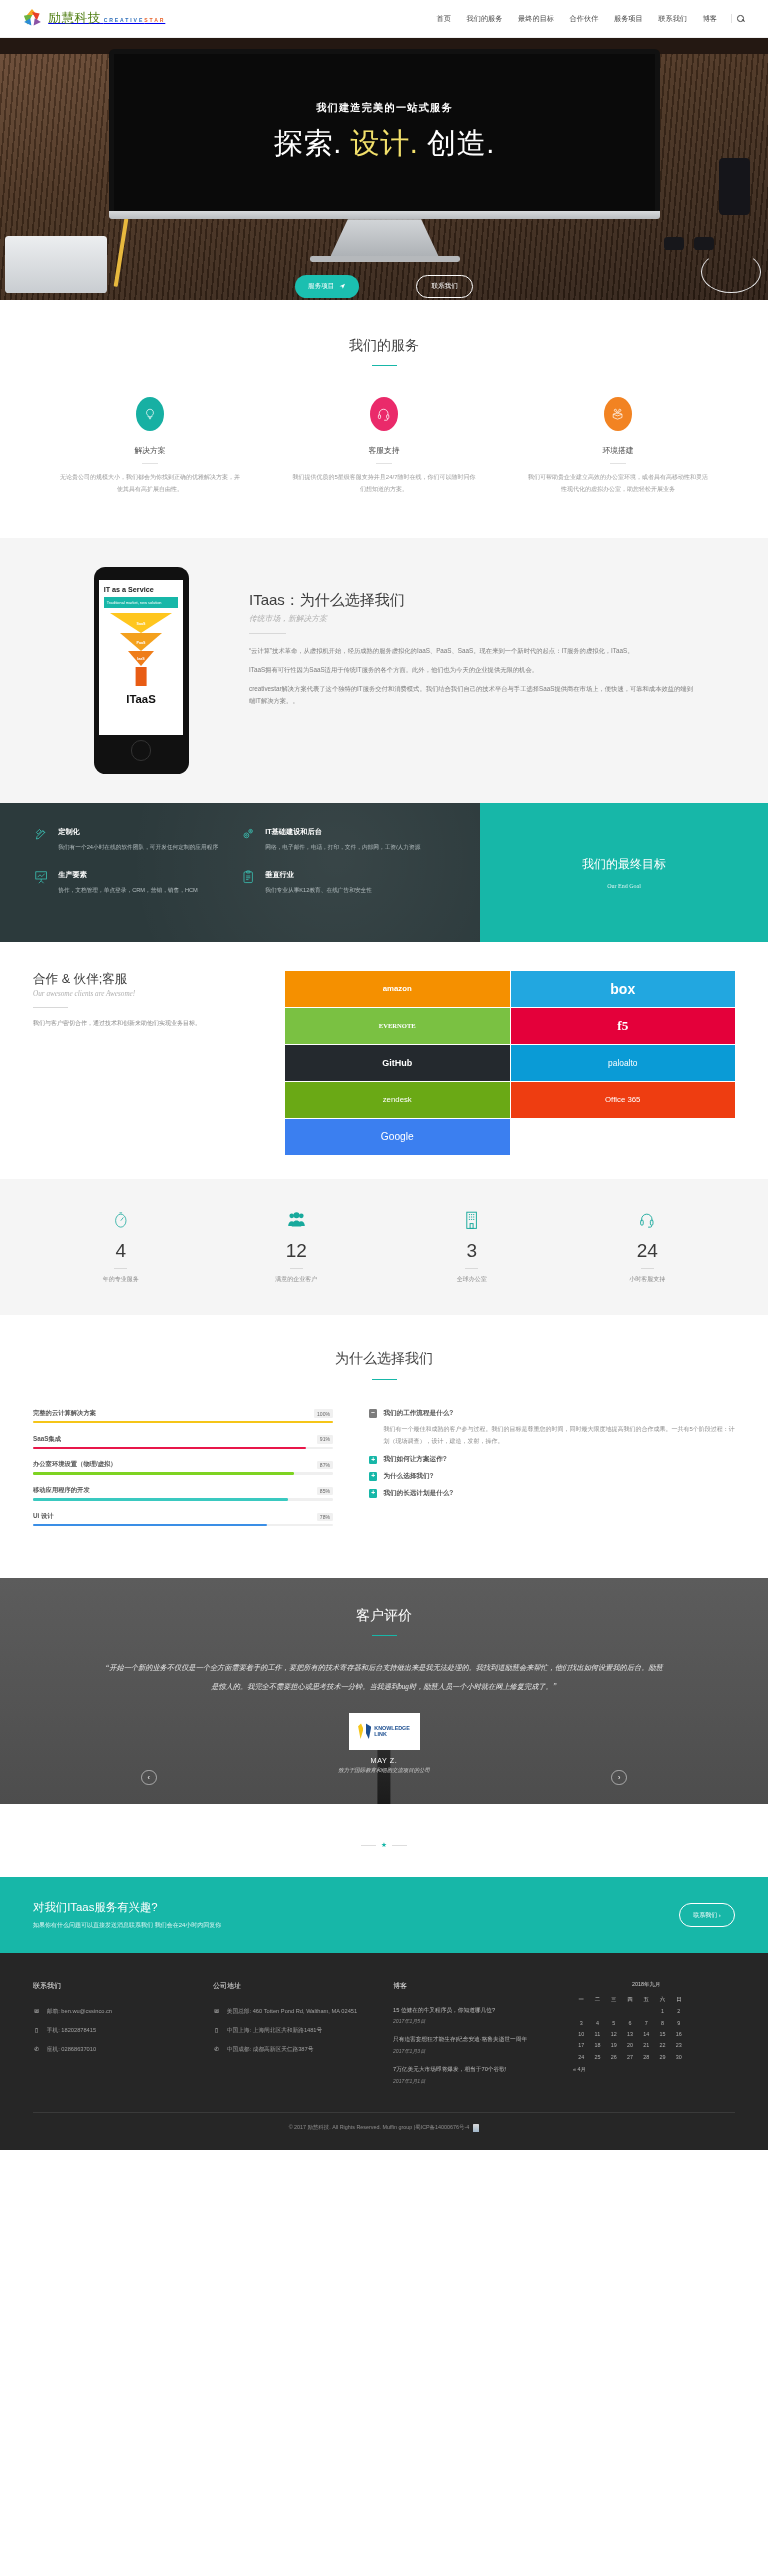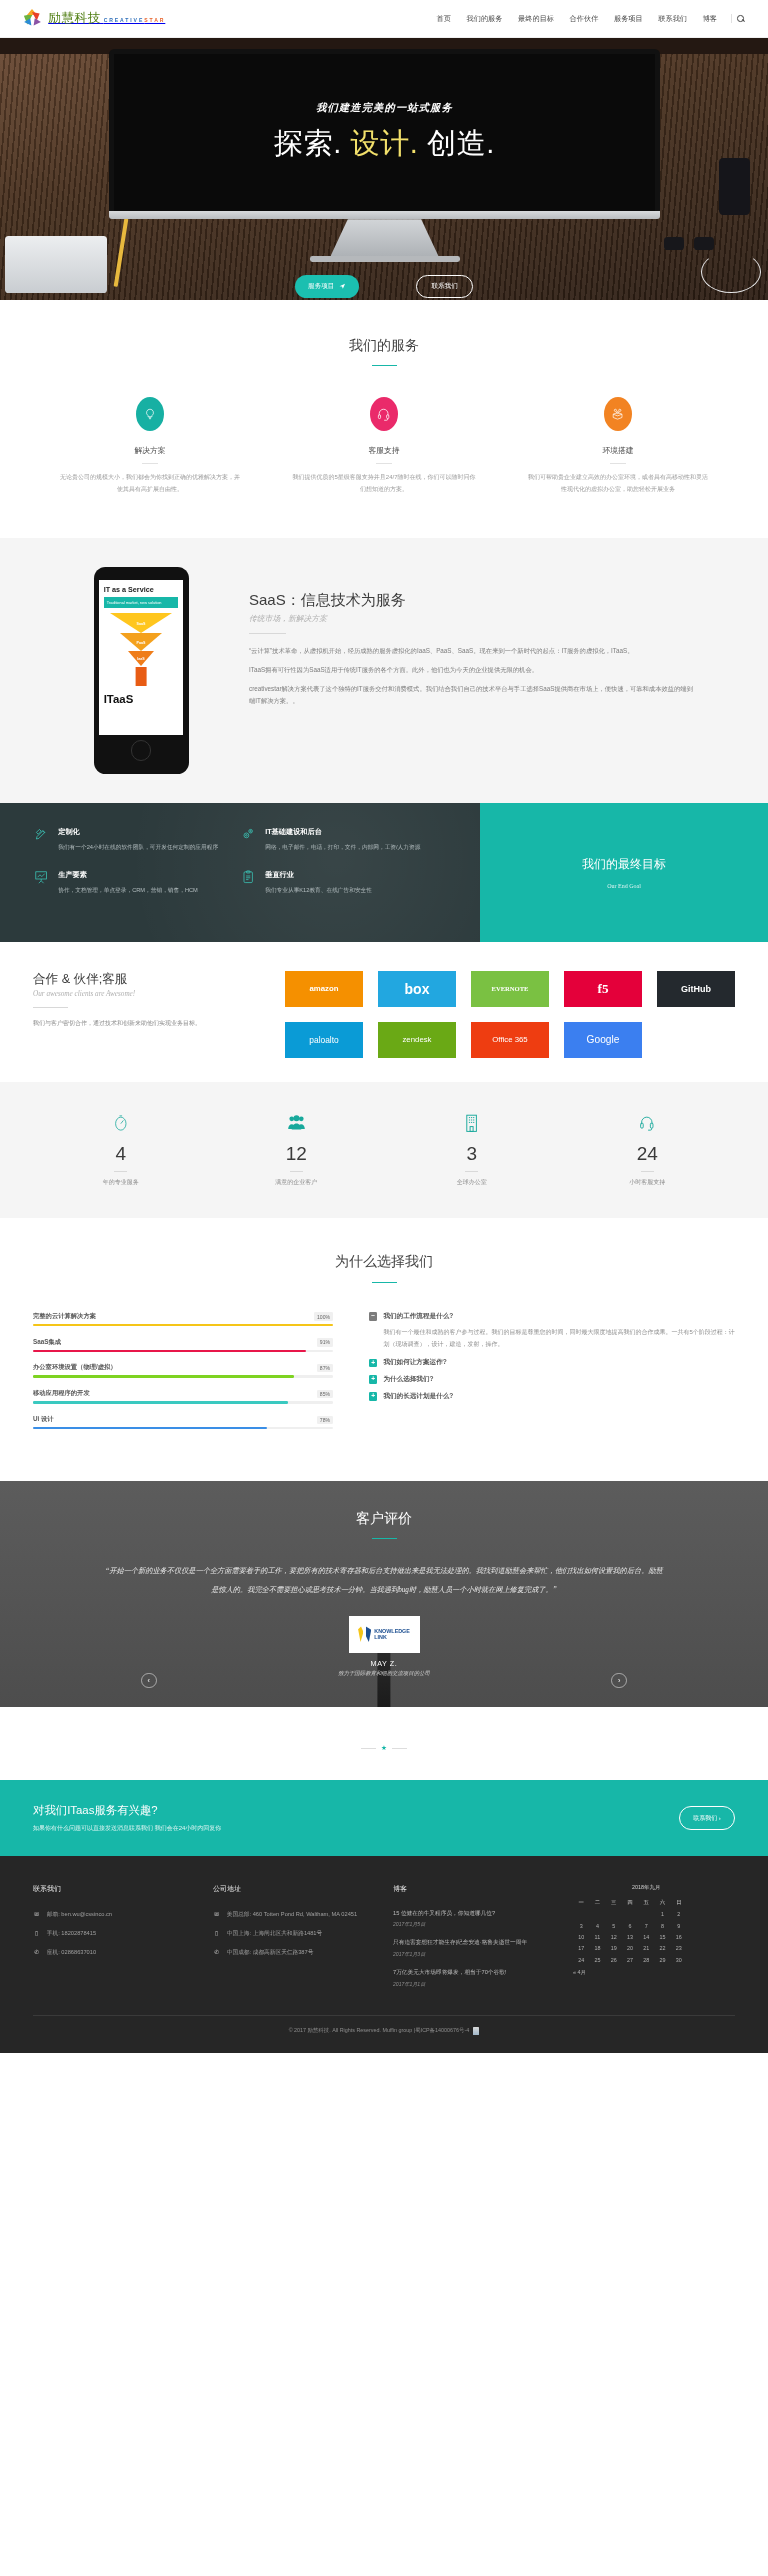--- a/index.html
+++ b/index.html
@@ -53,21 +53,21 @@
   .mon-screen {
     height: 162px; background: #0a0a0a; border-radius: 5.4px 5.4px 0 0;
     border: 5.4px solid #111; border-bottom: none;
     display: flex; flex-direction: column; align-items: center; justify-content: center;
   }
   .mon-base { height: 8.4px; background: linear-gradient(#d8dadc,#b9bcbf); border-radius:0 0 3px 3px; }
   .mon-neck { width: 108px; height: 37px; margin: 0 auto;
       background: linear-gradient(180deg,#d2d5d8,#aeb2b6); clip-path: polygon(16% 0,84% 0,100% 100%,0 100%); }
   .mon-foot { width: 150px; height: 5.4px; margin: 0 auto; background: #b5b8bb; border-radius: 2.4px; }
   .hero-sub {
-    font-style: italic; font-weight: bold; color:#fff; font-size: 10.2px; letter-spacing: 1.2px;
+    font-weight: bold; color:#fff; font-size: 10.2px; letter-spacing: 1.2px;
     margin-bottom: 9.6px;
   }
   .hero-title { font-size: 29px; color:#fff; font-weight: 400; letter-spacing: 0.6px; }
   .hero-title .y { color: #f2e06b; }
   .hero-btns { position:absolute; top: 237px; left:0; right:0; display:flex; justify-content:center; gap: 57px; z-index: 5;}
   .btn-fill {
     background:#1bbfb0; color:#fff; border:none; border-radius:13.2px; font-size:6.6px;
     padding: 6px 13.2px; display:flex; align-items:center; gap:4.8px; cursor:pointer;
     font-family:inherit;
   }
@@ -110,21 +110,21 @@
   .phone-scr { background:#fff; height: 155px; padding: 4.8px; }
   .phone-h { font-size: 7.2px; font-weight:bold; color:#222; }
   .phone-bar { background:#17b7a8; color:#fff; font-size:3.9px; padding:2.4px 3px; margin-top:3px; line-height:1.5;}
   .funnel { position:relative; height: 77px; margin-top: 4.8px; }
   .funnel .fl { position:absolute; width:0; height:0; left:50%; transform:translateX(-50%); }
   .f1 { border-left:31px solid transparent;border-right:31px solid transparent;border-top:20.4px solid #ffc61e; top:0;}
   .f2 { border-left:21.6px solid transparent;border-right:21.6px solid transparent;border-top:18px solid #f4a11d; top:20.4px;}
   .f3 { border-left:13.2px solid transparent;border-right:13.2px solid transparent;border-top:15.6px solid #ef7d1a; top:38px;}
   .f4 { width:10.8px !important;height:19px !important;background:#e85c14; top:54px; border:none !important;}
   .f-lbl { position:absolute; font-size:3.6px; color:#fff; font-weight:bold; left:50%; transform:translateX(-50%);}
-  .phone-foot { font-size: 11.4px; font-weight: bold; color:#111; text-align:left; margin-top: 3.6px;}
+  .phone-foot { font-size: 11.4px; font-weight: bold; color:#111; text-align:center; margin-top: 3.6px;}
   .phone-btn { width: 20.4px;height:20.4px;border:1.2px solid #333;border-radius:50%;margin: 4.8px auto 0;}
   .itaas-txt { width: 444px; padding-top: 24px; }
   .itaas-txt h2 { font-size: 15px; color:#3d3d3d; font-weight: 400; }
   .itaas-txt .it-sub { font-style: italic; color:#b0b0b0; font-size: 7.8px; margin-top: 3px; font-family:"Liberation Serif", serif;}
   .itaas-txt .it-rule { width: 37px; height:0.6px; background:#d8d8d8; margin: 9px 0 10.8px; }
   .itaas-txt p { font-size: 6.3px; line-height: 12px; color:#7d7d7d; margin-bottom: 7.2px; }
 
   
   .goal { display:flex; min-height: 139px; }
   .goal-l { width: 480px; background: #2c3a3c; padding: 24px 33px; position:relative; overflow:hidden;}
@@ -142,21 +142,21 @@
                font-family:"Liberation Serif",serif; }
 
   
   .clients { background:#fff; padding: 29px 0 24px; display:flex; }
   .cl-l { width: 252px; padding-right: 24px; }
   .cl-l h2 { font-size: 12.6px; color:#3d3d3d; font-weight:400; }
   .cl-l .it-sub { font-style: italic; color:#b0b0b0; font-size: 7.2px; margin-top: 2.4px;
                   font-family:"Liberation Serif", serif;}
   .cl-l .it-rule { width: 35px;height:0.6px;background:#d8d8d8;margin:8.4px 0 9.6px; }
   .cl-l p { font-size: 6px; line-height: 12px; color:#8a8a8a; }
-  .logo-grid { flex:1; display:grid; grid-template-columns: repeat(5, 1fr); gap: 15px; }
+  .logo-grid { flex:1; display:grid; grid-template-columns: repeat(2, 1fr); gap: 1px; }
   .logo-cell { height: 36px; display:flex; align-items:center; justify-content:center;
                color:#fff; font-size:9px; font-weight:bold; }
 
   
   .stats { background:#f5f5f5; padding: 31px 0; display:flex; }
   .stat { flex:1; text-align:center; }
   .stat-ic { height: 20.4px; color:#18a99c; display:flex; align-items:center; justify-content:center; margin-bottom: 9.6px;}
   .stat-num { font-size: 19px; color:#3a3a3a; font-weight: 300; }
   .stat-rule { width:13.2px;height:0.6px;background:#d9d9d9;margin:6px auto 7.2px; }
   .stat-lbl { font-size: 6px; color:#8a8a8a; }
@@ -381,21 +381,21 @@
             <span class="f-lbl" style="top:9.6px">SaaS</span>
             <span class="f-lbl" style="top:28px">PaaS</span>
             <span class="f-lbl" style="top:44px">IaaS</span>
           </div>
           <div class="phone-foot">ITaaS</div>
         </div>
         <div class="phone-btn"></div>
       </div>
     </div>
     <div class="itaas-txt">
-      <h2>SaaS：信息技术为服务</h2>
+      <h2>ITaas：为什么选择我们</h2>
       <div class="it-sub">传统市场，新解决方案</div>
       <div class="it-rule"></div>
       <p>“云计算”技术革命，从虚拟机开始，经历成熟的服务虚拟化的IaaS、PaaS、SaaS。现在来到一个新时代的起点：IT服务的虚拟化，ITaaS。</p>
       <p>ITaaS拥有可行性因为SaaS适用于传统IT服务的各个方面。此外，他们也为今天的企业提供无限的机会。</p>
       <p>creativestar解决方案代表了这个独特的IT服务交付和消费模式。我们结合我们自己的技术平台与手工选择SaaS提供商在市场上，便快速，可靠和成本效益的端到端IT解决方案。。</p>
     </div>
   </div>
 </section>
 
 <section class="goal">

